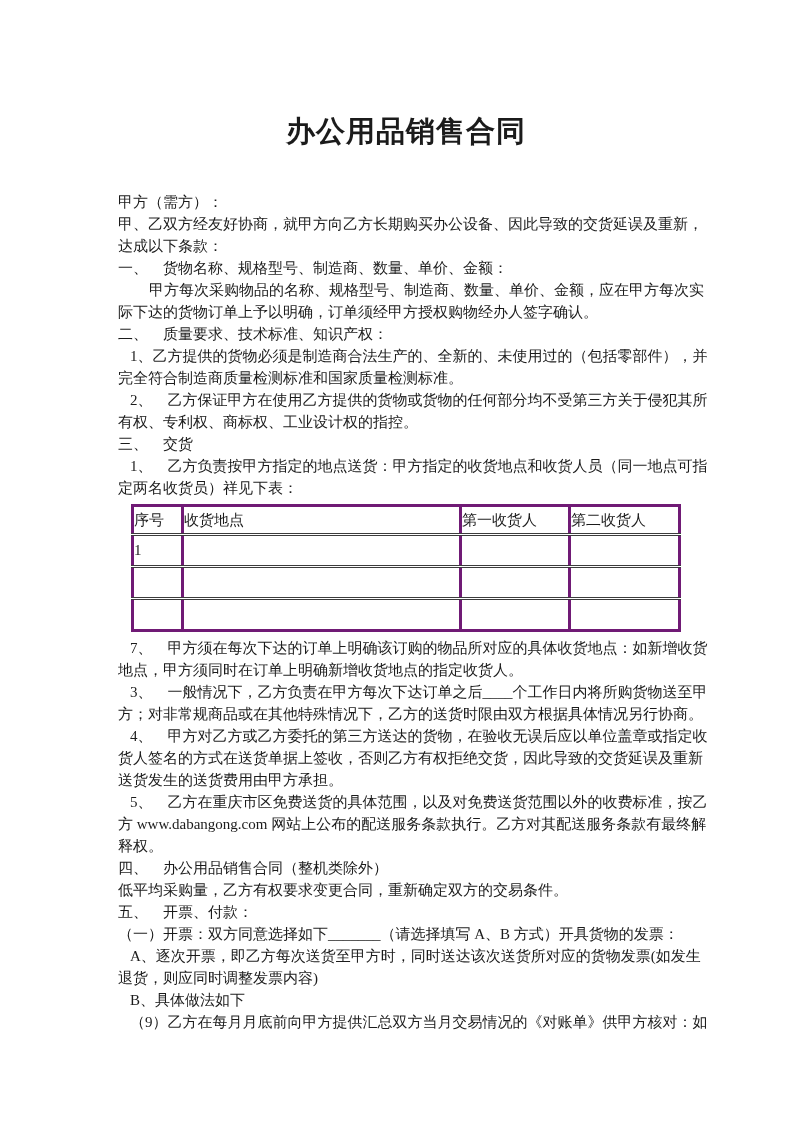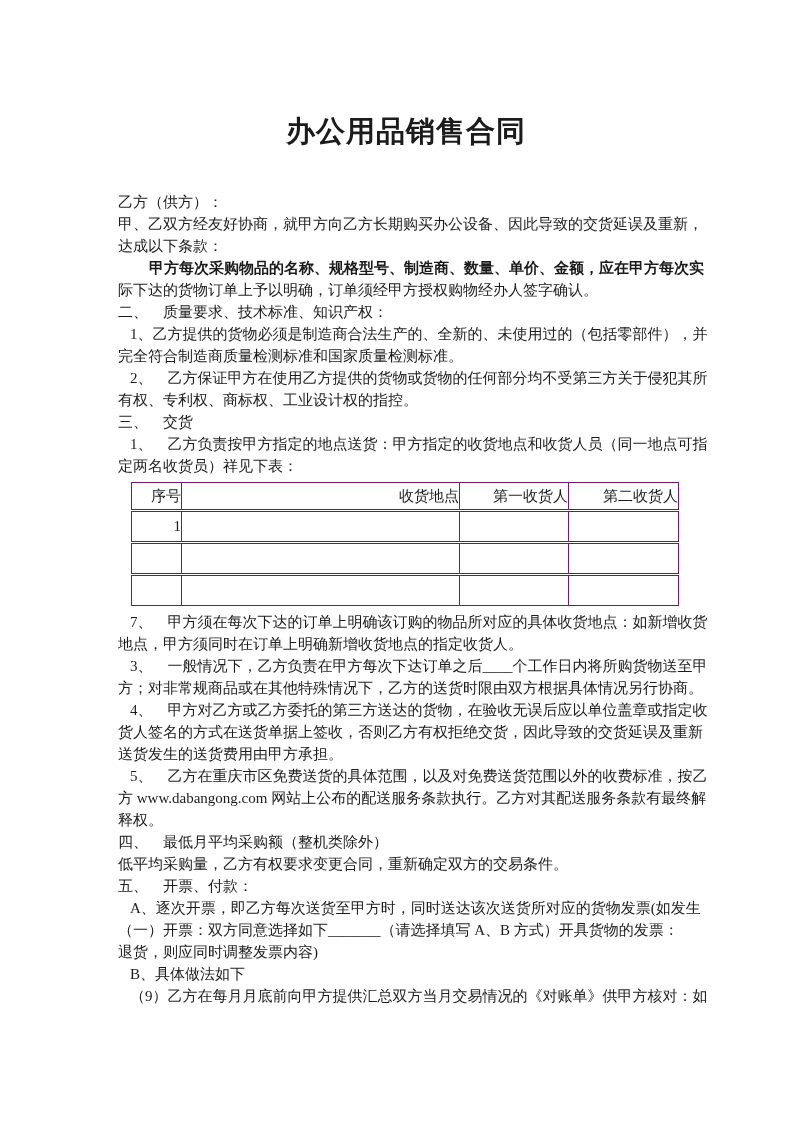--- a/index.html
+++ b/index.html
@@ -32,38 +32,38 @@
     white-space: nowrap;
   }
   .line {
     height: 22px;
     line-height: 22px;
     font-size: 15px;
     white-space: nowrap;
   }
   .i0 { padding-left: 0; }
   .i1 { padding-left: 12px; }
-  .i2 { padding-left: 31px; font-weight: bold; }
+  .i2 { padding-left: 31px; }
   .delivery-table {
     border-collapse: collapse;
     table-layout: fixed;
     width: 547px;
     margin: 5px 0 5px 13px;
   }
   .delivery-table col.c0 { width: 50px; }
   .delivery-table col.c1 { width: 278px; }
   .delivery-table col.c2 { width: 109px; }
   .delivery-table col.c3 { width: 110px; }
   .delivery-table th,
   .delivery-table td {
-    border: 1px solid #701a75;
+    border: 3px solid #701a75;
     padding: 0;
     font-size: 15px;
     font-weight: normal;
-    text-align: right;
+    text-align: left;
     vertical-align: middle;
     overflow: hidden;
   }
   .delivery-table thead th {
     height: 26px;
     border-bottom: 3px double #3c3c3c;
   }
   .delivery-table tbody td {
     height: 29px;
   }
@@ -71,23 +71,24 @@
     border-bottom: 3px double #3c3c3c;
   }
 </style>
 </head>
 <body>
 
 <div class="page">
   <h1 class="doc-title">办公用品销售合同</h1>
 
   <div id="lines-before">
-      <div class="line i0">乙方（供方）：</div>
+      <div class="line i0">甲方（需方）：</div>
       <div class="line i0">甲、乙双方经友好协商，就甲方向乙方长期购买办公设备、因此导致的交货延误及重新，</div>
       <div class="line i0">达成以下条款：</div>
+      <div class="line i0">一、　货物名称、规格型号、制造商、数量、单价、金额：</div>
       <div class="line i2">甲方每次采购物品的名称、规格型号、制造商、数量、单价、金额，应在甲方每次实</div>
       <div class="line i0">际下达的货物订单上予以明确，订单须经甲方授权购物经办人签字确认。</div>
       <div class="line i0">二、　质量要求、技术标准、知识产权：</div>
       <div class="line i1">1、乙方提供的货物必须是制造商合法生产的、全新的、未使用过的（包括零部件），并</div>
       <div class="line i0">完全符合制造商质量检测标准和国家质量检测标准。</div>
       <div class="line i1">2、　乙方保证甲方在使用乙方提供的货物或货物的任何部分均不受第三方关于侵犯其所</div>
       <div class="line i0">有权、专利权、商标权、工业设计权的指控。</div>
       <div class="line i0">三、　交货</div>
       <div class="line i1">1、　乙方负责按甲方指定的地点送货：甲方指定的收货地点和收货人员（同一地点可指</div>
       <div class="line i0">定两名收货员）祥见下表：</div>
@@ -134,22 +135,22 @@
       <div class="line i1">7、　甲方须在每次下达的订单上明确该订购的物品所对应的具体收货地点：如新增收货</div>
       <div class="line i0">地点，甲方须同时在订单上明确新增收货地点的指定收货人。</div>
       <div class="line i1">3、　一般情况下，乙方负责在甲方每次下达订单之后____个工作日内将所购货物送至甲</div>
       <div class="line i0">方；对非常规商品或在其他特殊情况下，乙方的送货时限由双方根据具体情况另行协商。</div>
       <div class="line i1">4、　甲方对乙方或乙方委托的第三方送达的货物，在验收无误后应以单位盖章或指定收</div>
       <div class="line i0">货人签名的方式在送货单据上签收，否则乙方有权拒绝交货，因此导致的交货延误及重新</div>
       <div class="line i0">送货发生的送货费用由甲方承担。</div>
       <div class="line i1">5、　乙方在重庆市区免费送货的具体范围，以及对免费送货范围以外的收费标准，按乙</div>
       <div class="line i0">方 www.dabangong.com 网站上公布的配送服务条款执行。乙方对其配送服务条款有最终解</div>
       <div class="line i0">释权。</div>
-      <div class="line i0">四、　最低月平均采购额（整机类除外）</div>
+      <div class="line i0">四、　办公用品销售合同（整机类除外）</div>
       <div class="line i0">低平均采购量，乙方有权要求变更合同，重新确定双方的交易条件。</div>
       <div class="line i0">五、　开票、付款：</div>
+      <div class="line i0">（一）开票：双方同意选择如下_______（请选择填写 A、B 方式）开具货物的发票：</div>
       <div class="line i1">A、逐次开票，即乙方每次送货至甲方时，同时送达该次送货所对应的货物发票(如发生</div>
-      <div class="line i0">（一）开票：双方同意选择如下_______（请选择填写 A、B 方式）开具货物的发票：</div>
       <div class="line i0">退货，则应同时调整发票内容)</div>
       <div class="line i1">B、具体做法如下</div>
       <div class="line i1">（9）乙方在每月月底前向甲方提供汇总双方当月交易情况的《对账单》供甲方核对：如</div>
     </div>
 </div>
 
 </body></html>

